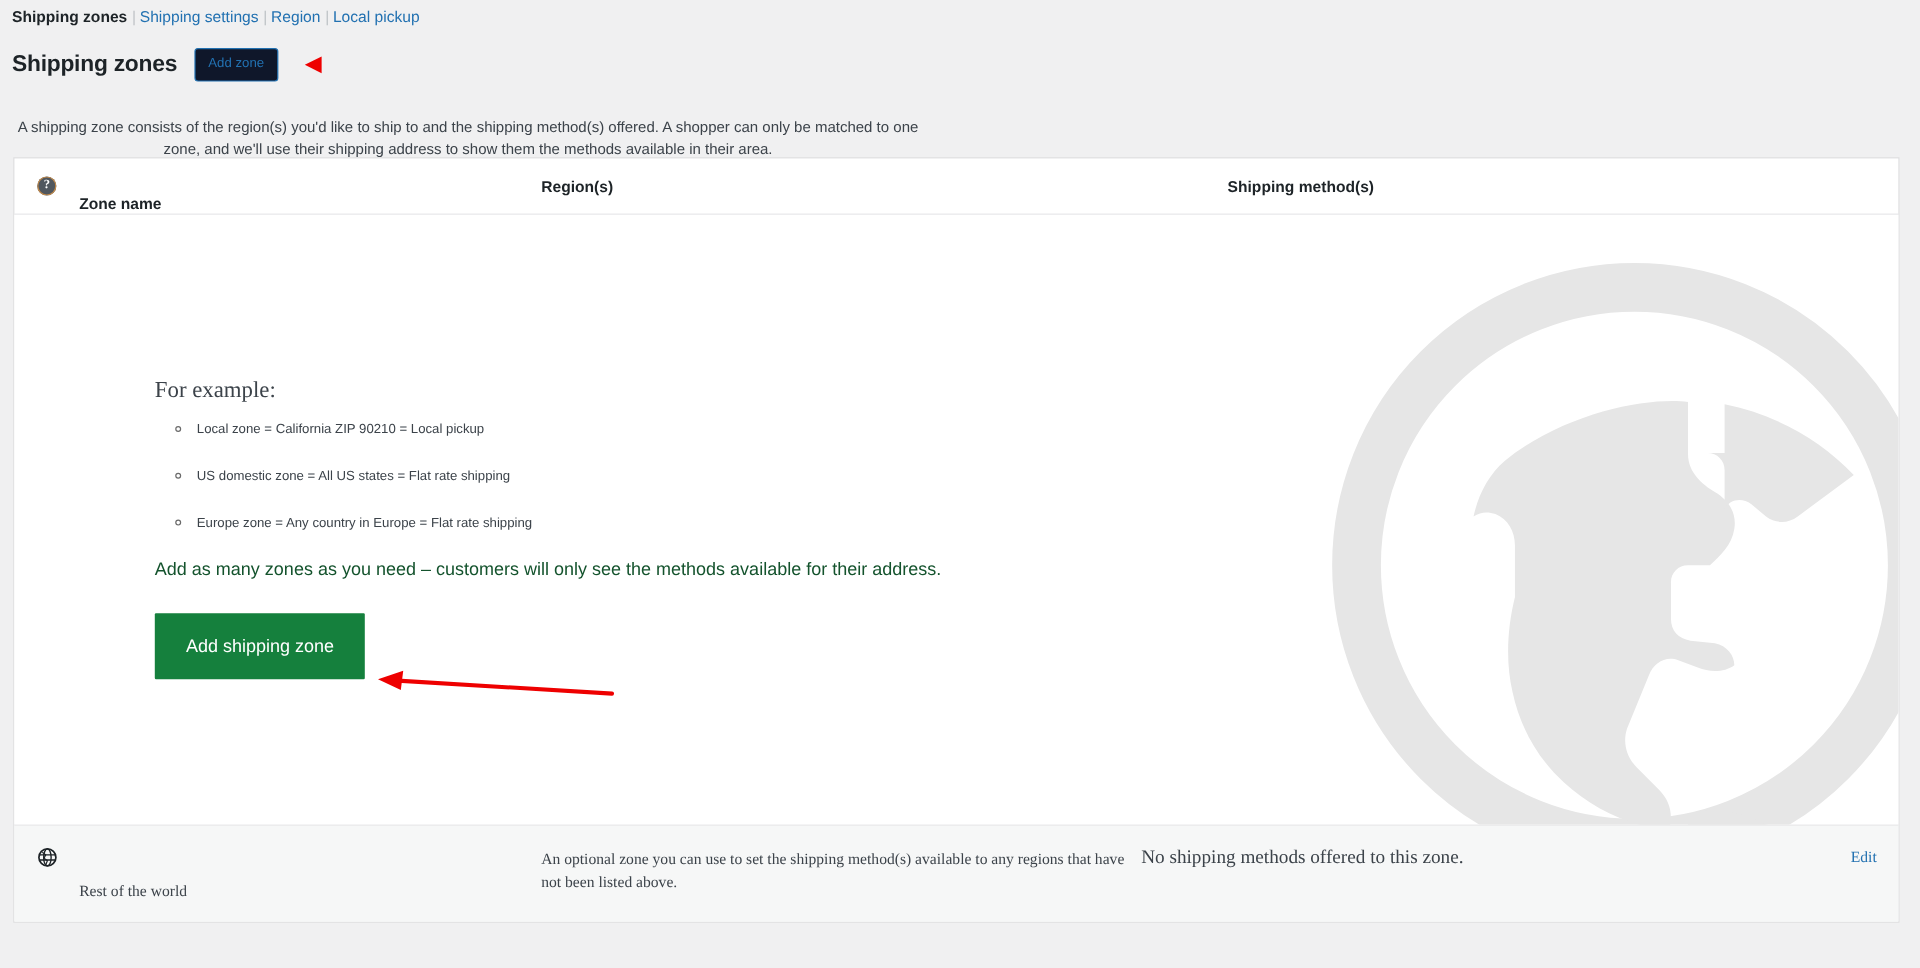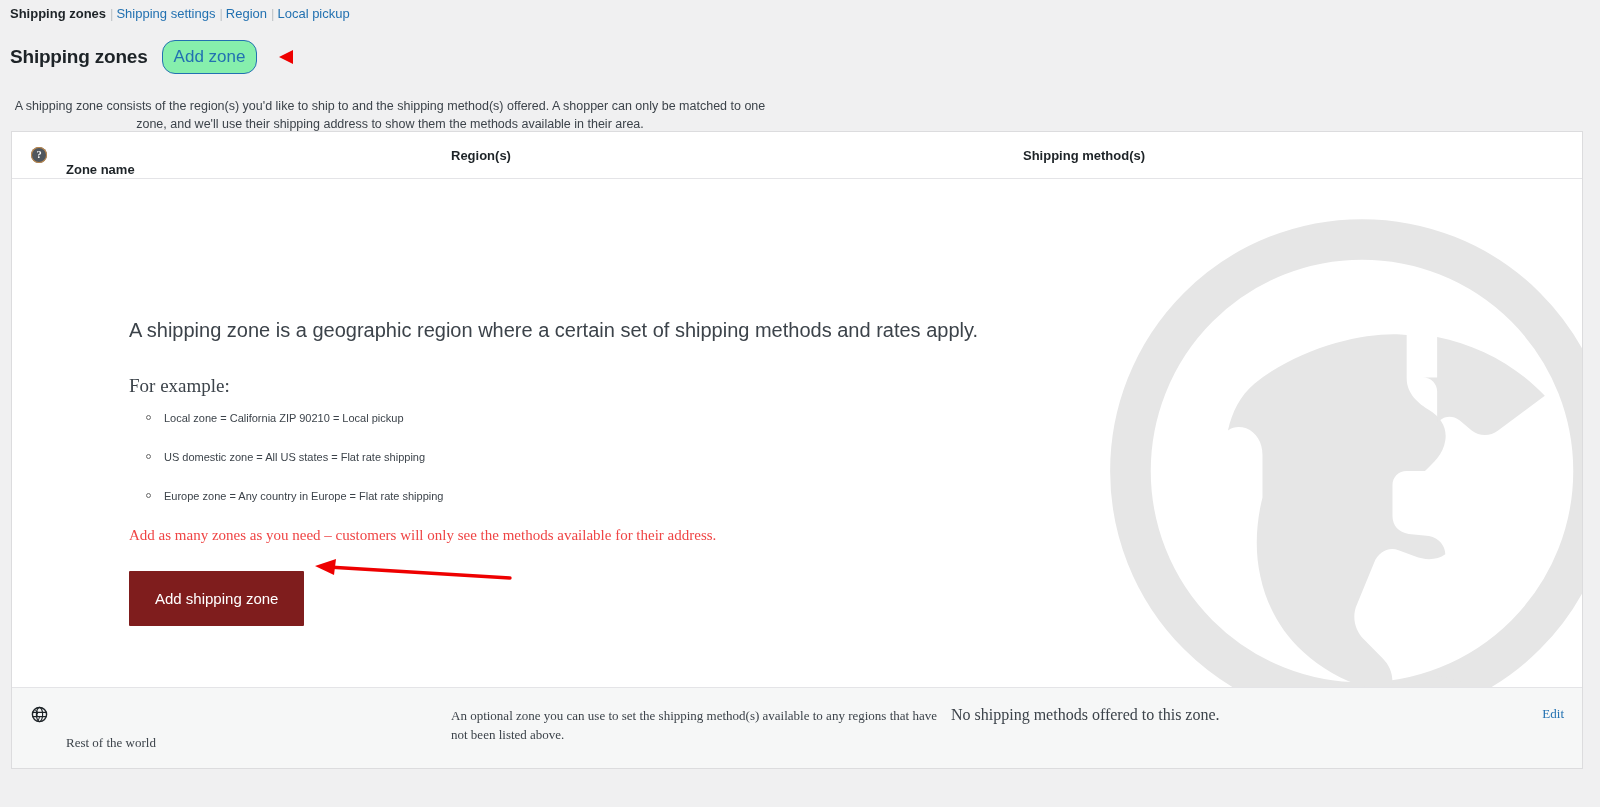--- a/index.html
+++ b/index.html
@@ -51,25 +51,25 @@
   }
   .page-title {
     font-size: 19px;
     font-weight: 700;
     color: #1d2327;
     line-height: 26px;
     margin: 0;
     letter-spacing: -0.2px;
   }
   .add-zone-btn {
-    background: #86efac;
+    background: #0f172a;
     border: 1px solid #2271b1;
     color: #2271b1;
-    border-radius: 13px;
-    font-size: 17px;
+    border-radius: 3px;
+    font-size: 11px;
     font-family: inherit;
     line-height: 1;
     padding: 7px 11px 8px;
     cursor: pointer;
   }
   .mini-arrow {
     width: 0;
     height: 0;
     border-top: 7px solid transparent;
     border-bottom: 7px solid transparent;
@@ -187,26 +187,25 @@
     width: 5px;
     height: 5px;
     border: 1px solid #6a6a6a;
     border-radius: 50%;
     box-sizing: border-box;
   }
   .empty-tail {
     font-size: 15px;
     line-height: 20px;
     margin: 0 0 26px 0;
-    color: #ef4444;
-    font-family: Liberation Serif, serif;
+    color: #14532d;
   }
   .add-shipping-zone-btn {
     display: inline-block;
-    background: #7f1d1d;
+    background: #15803d;
     color: #ffffff;
     border: none;
     font-family: inherit;
     font-size: 15px;
     line-height: 1;
     padding: 20px 26px;
     cursor: pointer;
     border-radius: 1px;
   }
 
@@ -287,21 +286,20 @@
            C150 334 152 306 158 282 L158 240 C158 228 152 218 142 214
            C136 212 130 212 124 216 C128 198 136 182 150 170 Z"></path>
       <path fill="#e6e6e6" d="M330 124 C370 132 408 152 436 182 L390 216 C382 222 372 222 364 216
            L352 206 C344 200 334 202 330 210 L330 178 C330 170 324 164 316 164
            L330 164 Z"></path>
       <path fill="#e6e6e6" d="M300 460 C330 452 360 462 384 482 C402 496 414 510 420 512
            L300 512 Z"></path>
     </svg>
 
     <div class="empty-inner">
-      <p class="empty-lead">A shipping zone is a geographic region where a certain set of shipping methods and rates apply.</p>
       <p class="empty-example">For example:</p>
       <ul class="empty-list">
         <li>Local zone = California ZIP 90210 = Local pickup</li>
         <li>US domestic zone = All US states = Flat rate shipping</li>
         <li>Europe zone = Any country in Europe = Flat rate shipping</li>
       </ul>
       <p class="empty-tail">Add as many zones as you need – customers will only see the methods available for their address.</p>
       <button class="add-shipping-zone-btn">Add shipping zone</button>
     </div>
   </div>

